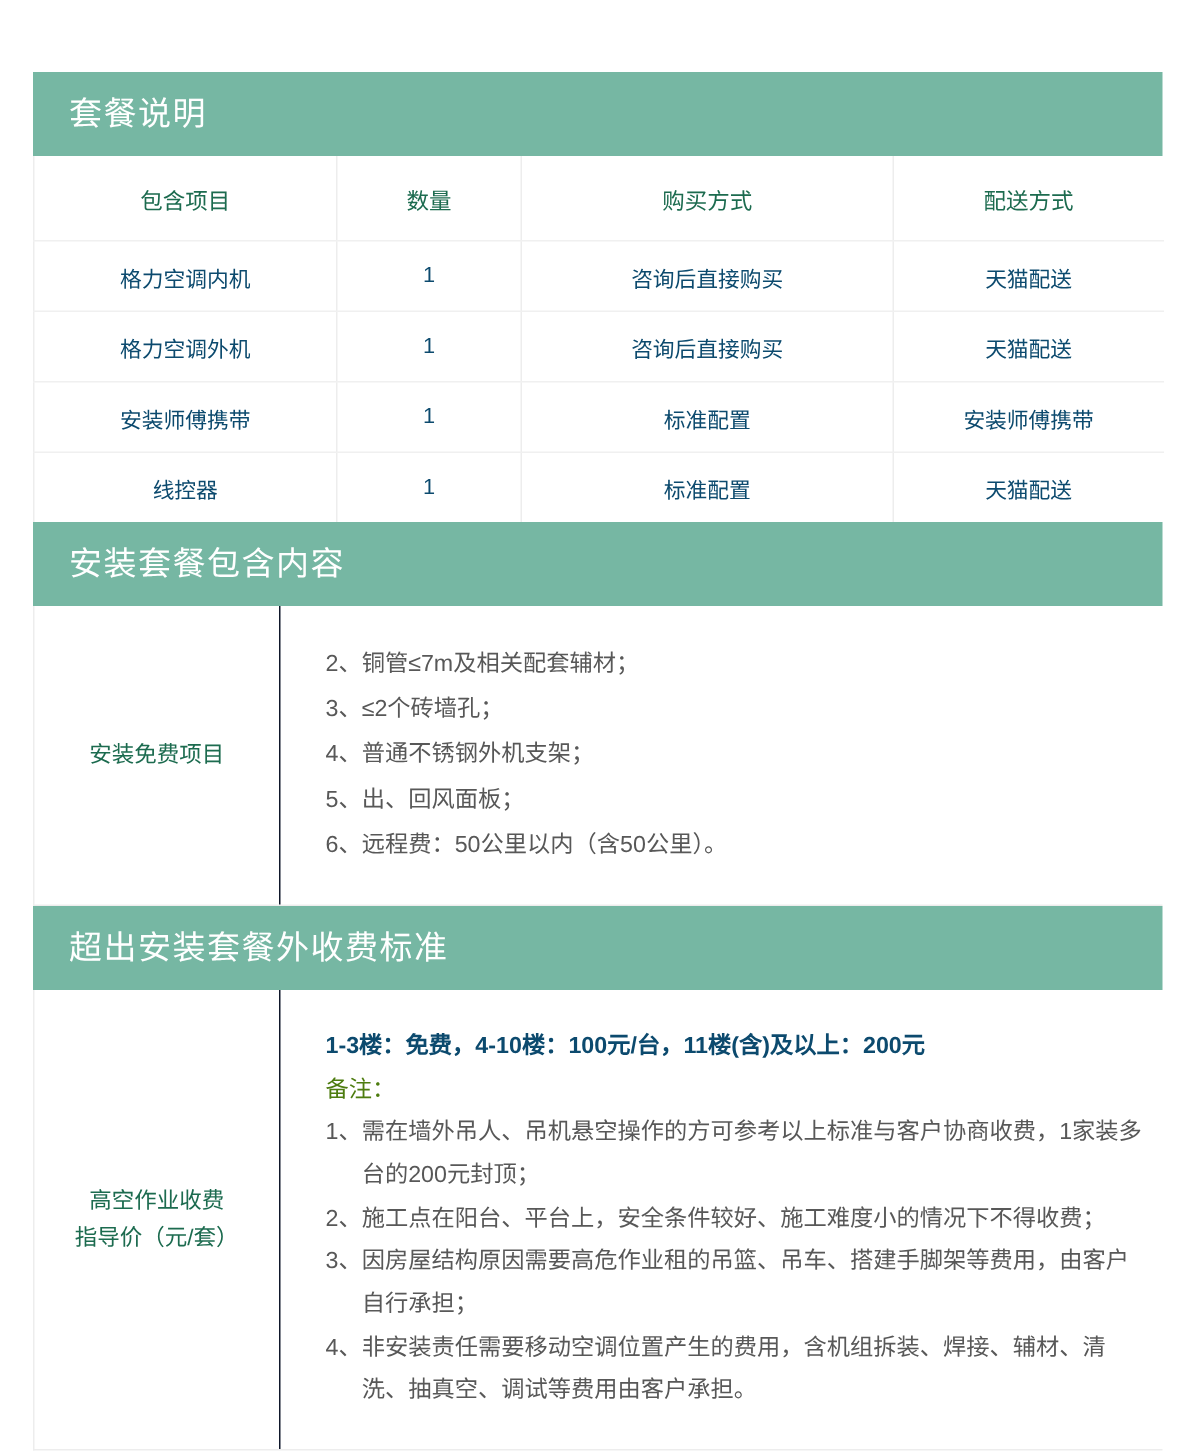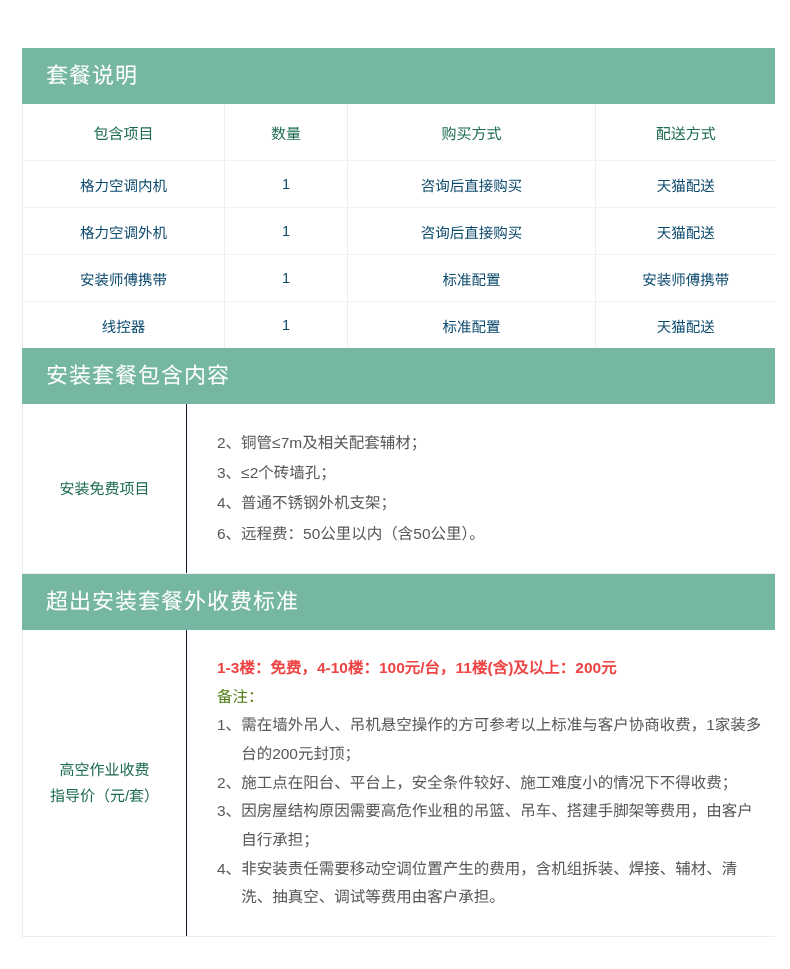--- a/index.html
+++ b/index.html
@@ -98,21 +98,21 @@
   .list-line {
     font-size: 15.5px;
     line-height: 1.95;
     color: #585858;
     white-space: pre;
   }
 
   .fee-head {
     font-size: 15.5px;
     font-weight: bold;
-    color: #ef4444;
+    color: #0c4a6e;
     line-height: 1.85;
     white-space: pre;
   }
   .fee-note-label {
     font-size: 15.5px;
     color: #4d7c0f;
     line-height: 1.85;
   }
   .fee-item {
     font-size: 15.5px;
@@ -179,20 +179,21 @@
   </table>
 
   <div class="banner">安装套餐包含内容</div>
 
   <div class="block">
     <div class="label">安装免费项目</div>
     <div class="body">
       <div class="list-line">2、铜管≤7m及相关配套辅材；</div>
       <div class="list-line">3、≤2个砖墙孔；</div>
       <div class="list-line">4、普通不锈钢外机支架；</div>
+      <div class="list-line">5、出、回风面板；</div>
       <div class="list-line">6、远程费：50公里以内（含50公里）。</div>
     </div>
   </div>
 
   <div class="banner">超出安装套餐外收费标准</div>
 
   <div class="block">
     <div class="label">
       <div>
         <div>高空作业收费</div>

